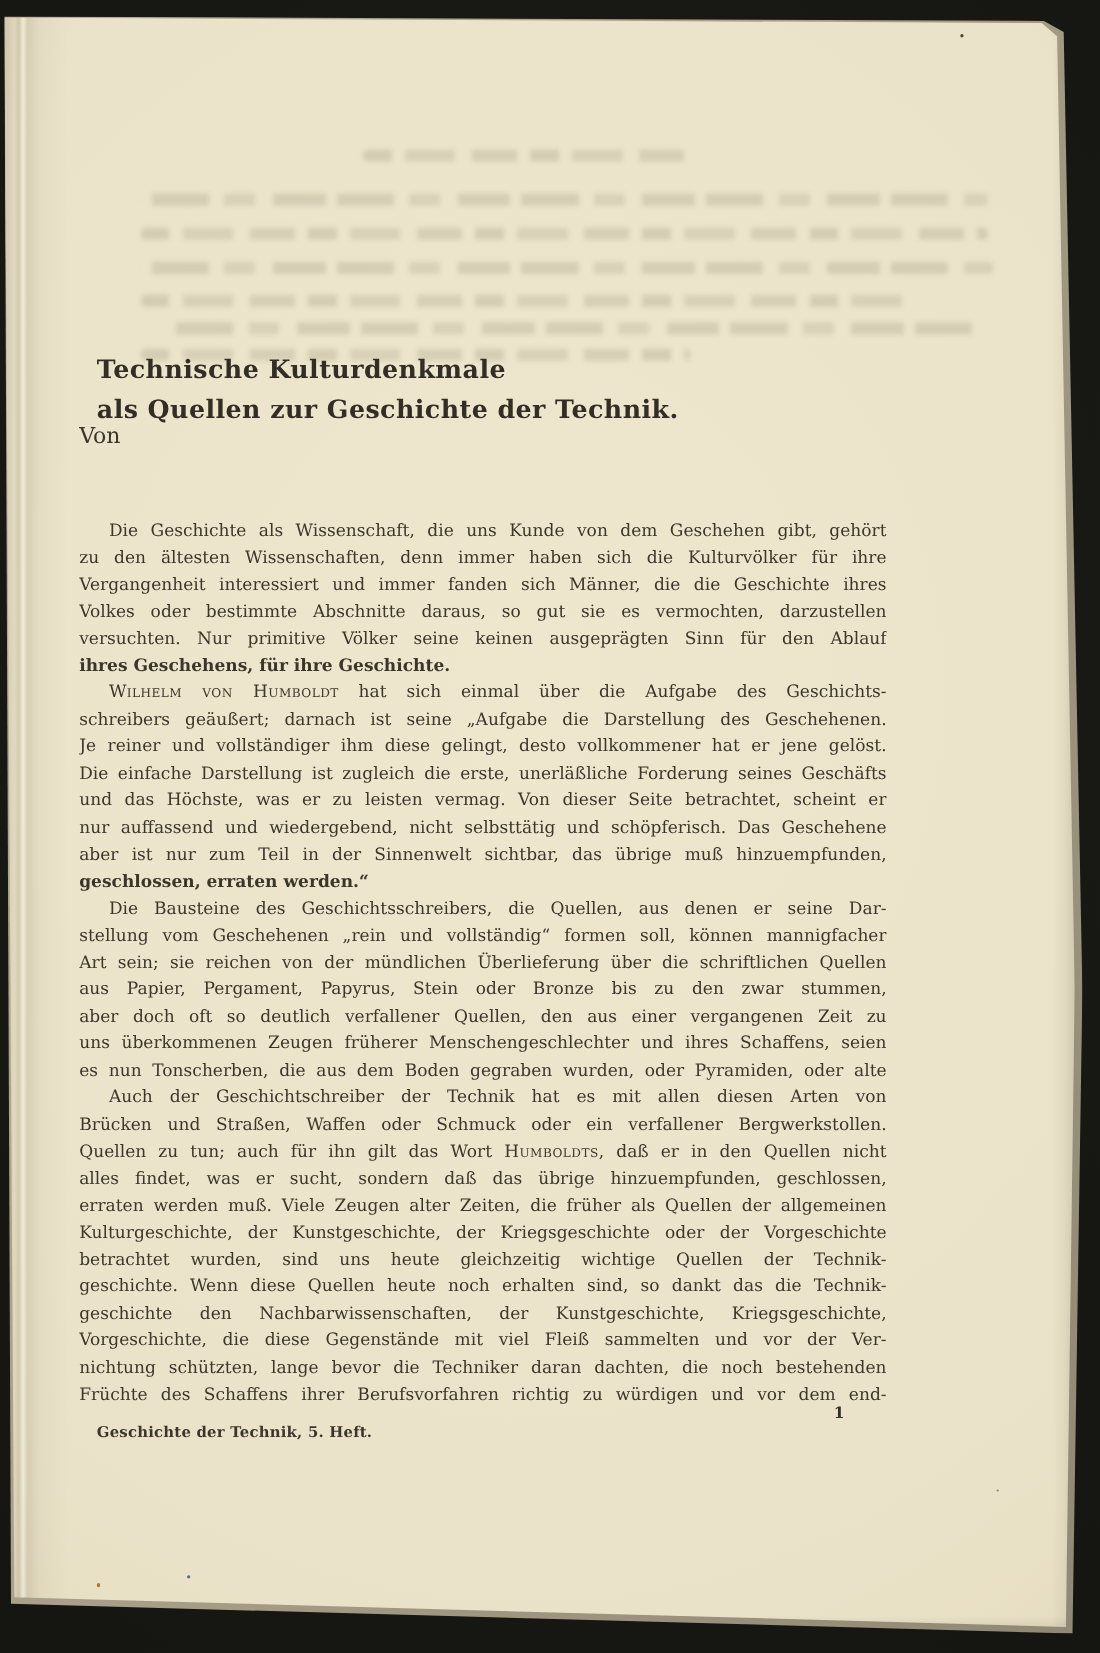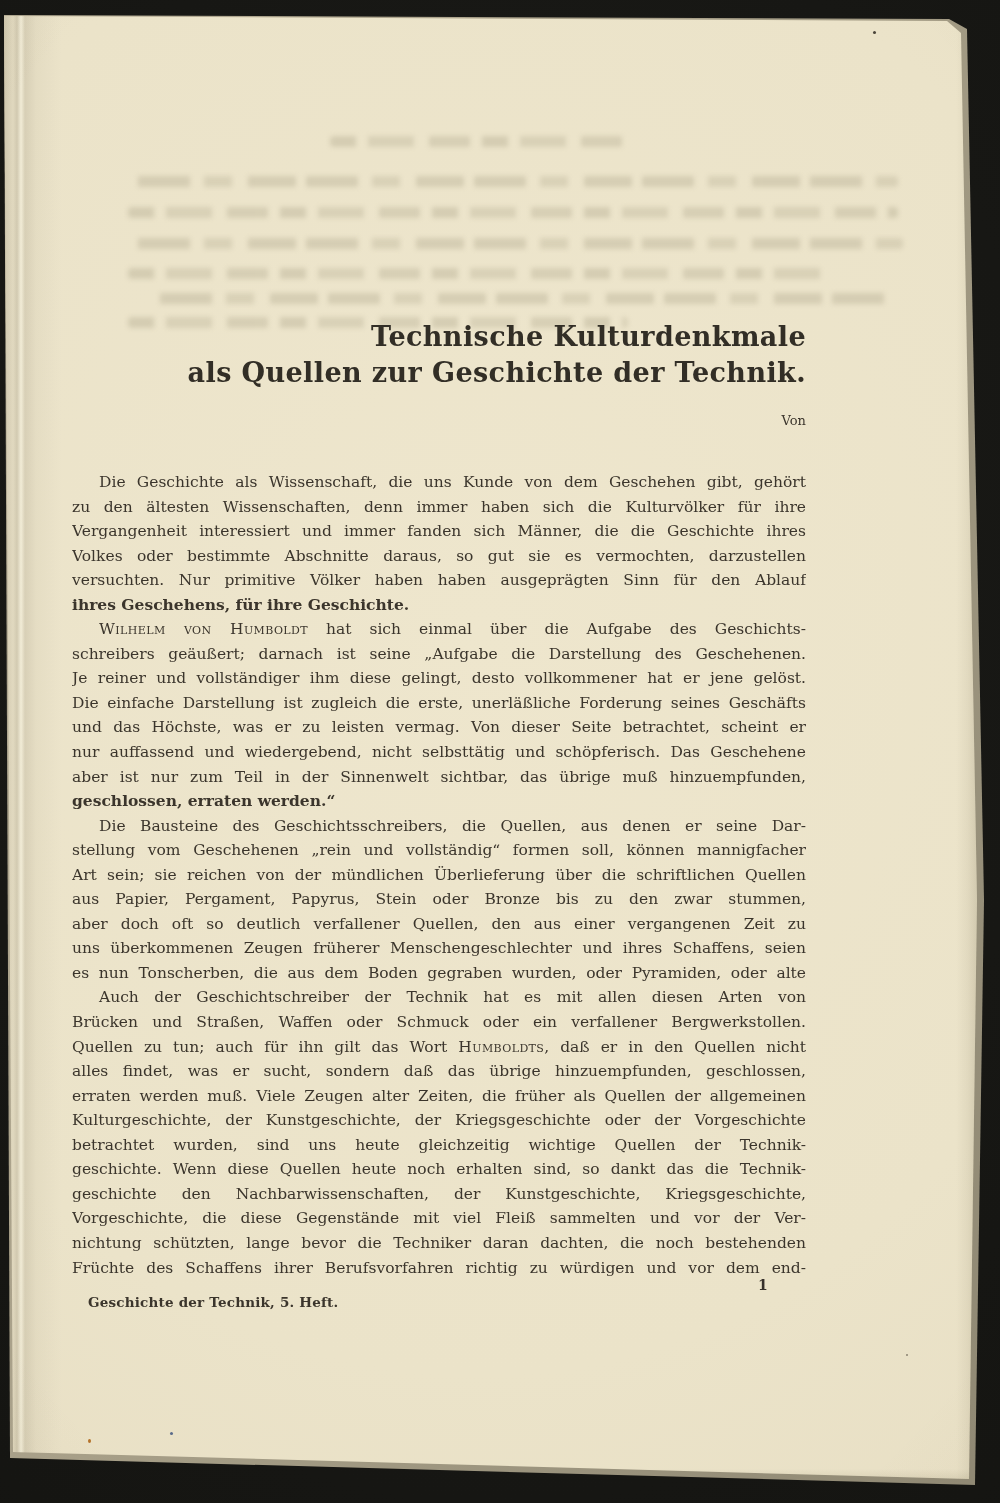--- a/index.html
+++ b/index.html
@@ -48,24 +48,24 @@
       rgba(152,144,116,.5) 99px 140px, rgba(152,144,116,0) 140px 152px);}
   .bleed.b{background:repeating-linear-gradient(90deg,
       rgba(148,140,112,0) 0 10px, rgba(148,140,112,.5) 10px 62px,
       rgba(148,140,112,0) 62px 76px, rgba(148,140,112,.42) 76px 104px,
       rgba(148,140,112,0) 104px 120px, rgba(148,140,112,.5) 120px 168px);}
   .speck{position:absolute;border-radius:50%;}
 
   
   .content{position:absolute;left:72px;top:0;width:734px;height:100%;
     color:#3b352c;}
-  .title{position:absolute;top:319px;left:0;width:100%;text-align:right;
-    font-weight:bold;font-size:27px;line-height:36px;color:#322e26;letter-spacing:.4px;}
-  .byline{position:absolute;top:413px;left:0;width:100%;text-align:right;
-    font-size:13px;color:#3b352c;}
+  .title{position:absolute;top:319px;left:16px;width:100%;text-align:left;
+    font-weight:bold;font-size:23px;line-height:36px;color:#322e26;letter-spacing:.4px;}
+  .byline{position:absolute;top:384px;left:0;width:100%;text-align:left;
+    font-size:20px;color:#3b352c;}
   .author{position:absolute;top:426px;left:0;width:100%;text-align:center;
     font-size:20px;color:#383229;}
   .author b{font-weight:bold;color:#322d25;}
   .bodytext{position:absolute;top:470px;left:0;width:100%;font-size:15.5px;}
   .line{height:24.55px;line-height:24.55px;overflow:hidden;
     text-align:justify;text-align-last:justify;text-justify:inter-word;
     white-space:normal;}
   .line.noj{text-align-last:left;font-weight:bold;}
   .line.indent{text-indent:27px;}
   .sc{font-variant:small-caps;letter-spacing:.4px;}
@@ -107,21 +107,21 @@
       </div>
 
       <div class="byline">Von</div>
 
 
       <div class="bodytext">
           <div class="line indent">Die Geschichte als Wissenschaft, die uns Kunde von dem Geschehen gibt, gehört</div>
           <div class="line">zu den ältesten Wissenschaften, denn immer haben sich die Kulturvölker für ihre</div>
           <div class="line">Vergangenheit interessiert und immer fanden sich Männer, die die Geschichte ihres</div>
           <div class="line">Volkes oder bestimmte Abschnitte daraus, so gut sie es vermochten, darzustellen</div>
-          <div class="line">versuchten. Nur primitive Völker haben haben ausgeprägten Sinn für den Ablauf</div>
+          <div class="line">versuchten. Nur primitive Völker seine keinen ausgeprägten Sinn für den Ablauf</div>
           <div class="line noj">ihres Geschehens, für ihre Geschichte.</div>
           <div class="line indent"><span class="sc">Wilhelm von Humboldt</span> hat sich einmal über die Aufgabe des Geschichts-</div>
           <div class="line">schreibers geäußert; darnach ist seine „Aufgabe die Darstellung des Geschehenen.</div>
           <div class="line">Je reiner und vollständiger ihm diese gelingt, desto vollkommener hat er jene gelöst.</div>
           <div class="line">Die einfache Darstellung ist zugleich die erste, unerläßliche Forderung seines Geschäfts</div>
           <div class="line">und das Höchste, was er zu leisten vermag. Von dieser Seite betrachtet, scheint er</div>
           <div class="line">nur auffassend und wiedergebend, nicht selbsttätig und schöpferisch. Das Geschehene</div>
           <div class="line">aber ist nur zum Teil in der Sinnenwelt sichtbar, das übrige muß hinzuempfunden,</div>
           <div class="line noj">geschlossen, erraten werden.“</div>
           <div class="line indent">Die Bausteine des Geschichtsschreibers, die Quellen, aus denen er seine Dar-</div>

